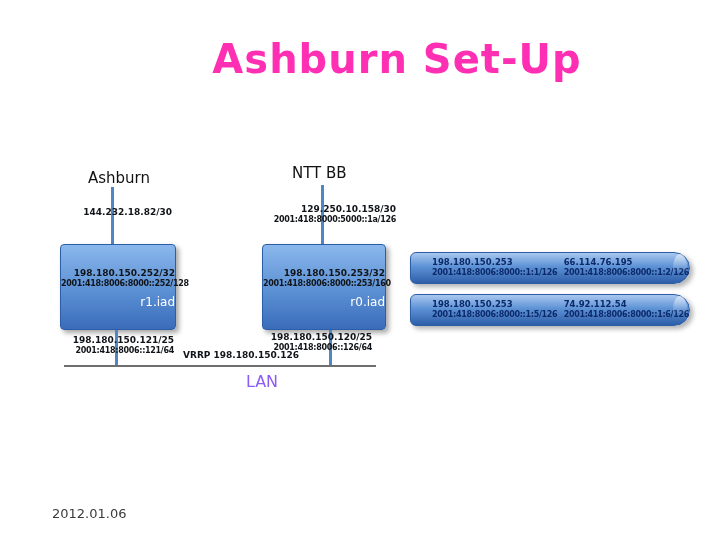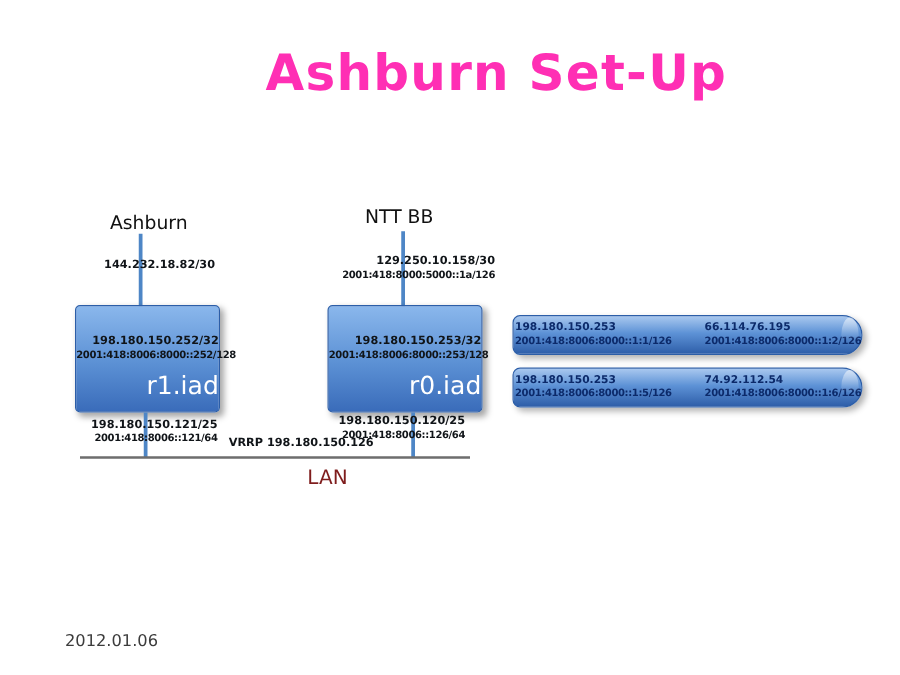--- a/index.html
+++ b/index.html
@@ -13,39 +13,39 @@
   .ip-small{font-size:9px;font-weight:bold;color:#101418;white-space:nowrap;line-height:1.35;}
   .ip-xs{font-size:8px;font-weight:bold;color:#101418;white-space:nowrap;line-height:1.35;letter-spacing:-0.3px;}
 
   .vline{position:absolute;width:3px;background:#4e86c6;}
   .hline{position:absolute;height:2px;background:#6e6e6e;}
 
   .router{position:absolute;box-sizing:border-box;border:1px solid #2c5ea8;border-radius:4px;
           background:linear-gradient(180deg,#8ab7ec 0%,#5b90d4 55%,#3a6cba 100%);
           box-shadow:3px 3px 5px rgba(0,0,0,0.35);
           text-align:right;padding-top:22px;}
-  .router .rname{font-size:20px;color:#ffffff;line-height:1.3;}
+  .router .rname{font-size:12px;color:#ffffff;line-height:1.3;}
   .router .rname.first{margin-top:5px;}
 
   .cyl{position:absolute;height:32px;box-sizing:border-box;
        background:linear-gradient(180deg,#a9c8ef 0%,#5d92d6 45%,#2e5ea9 100%);
        border:1px solid #2c5ea8;
        border-radius:6px 16px 16px 6px / 6px 16px 16px 6px;
        box-shadow:3px 3px 5px rgba(0,0,0,0.3);
-       display:flex;align-items:center;padding-left:1px;}
+       display:flex;align-items:center;padding-left:21px;}
   .cyl::after{content:"";position:absolute;right:2px;top:1px;bottom:1px;width:14px;
        border-radius:50%;
        background:linear-gradient(180deg,rgba(255,255,255,0.55),rgba(255,255,255,0) 65%);}
   .cyl-col-left{width:154px;}
   .cyl-col-right{flex:1;}
   .cyl-line1{font-size:8.5px;font-weight:bold;color:#0c2a6a;white-space:nowrap;line-height:1.35;}
   .cyl-line2{font-size:8px;font-weight:bold;color:#0c2a6a;white-space:nowrap;line-height:1.35;letter-spacing:-0.3px;}
 
   .vrrp{position:absolute;font-size:9px;font-weight:bold;color:#101418;white-space:nowrap;}
-  .lan-label{position:absolute;font-size:16px;color:#7f1d1d;text-align:center;}
+  .lan-label{position:absolute;font-size:16px;color:#8b5cf6;text-align:center;}
   .date{position:absolute;font-size:13px;color:#3c3c3c;}
 </style>
 </head>
 <body>
 
 <div class="slide">
 
   <div class="title">Ashburn Set-Up</div>
 
   <div class="provider" style="left:88px;top:169px;">Ashburn</div>
@@ -63,21 +63,21 @@
   </div>
 
   <div class="router" style="left:60px;top:244px;width:116px;height:86px;">
     <div class="ip-small">198.180.150.252/32</div>
     <div class="ip-xs">2001:418:8006:8000::252/128</div>
     <div class="rname first">r1.iad</div>
   </div>
 
   <div class="router" style="left:262px;top:244px;width:124px;height:86px;">
     <div class="ip-small">198.180.150.253/32</div>
-    <div class="ip-xs">2001:418:8006:8000::253/128</div>
+    <div class="ip-xs">2001:418:8006:8000::253/160</div>
     <div class="rname first">r0.iad</div>
   </div>
 
   <div class="vline" style="left:115px;top:330px;height:36px;"></div>
   <div class="vline" style="left:329px;top:330px;height:36px;"></div>
 
   <div class="addr-block" style="left:58px;top:334px;width:116px;">
     <div class="ip-small">198.180.150.121/25</div>
     <div class="ip-xs">2001:418:8006::121/64</div>
   </div>

